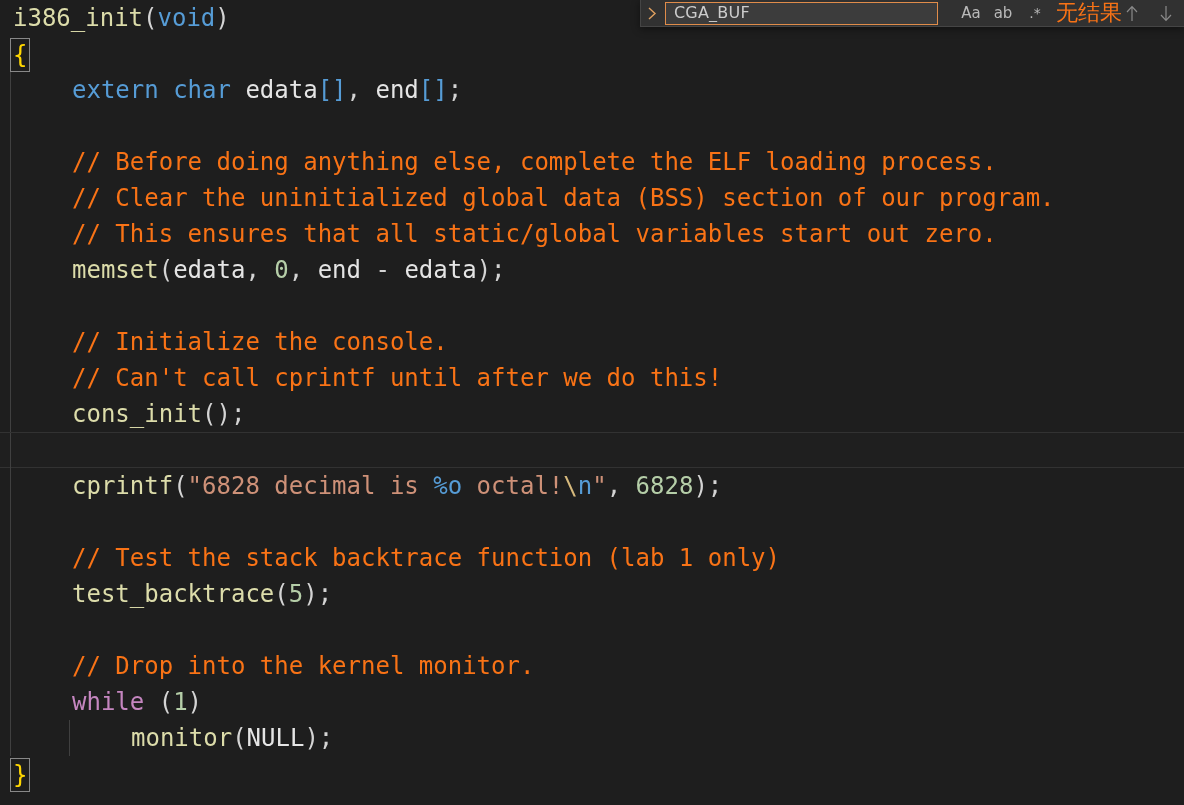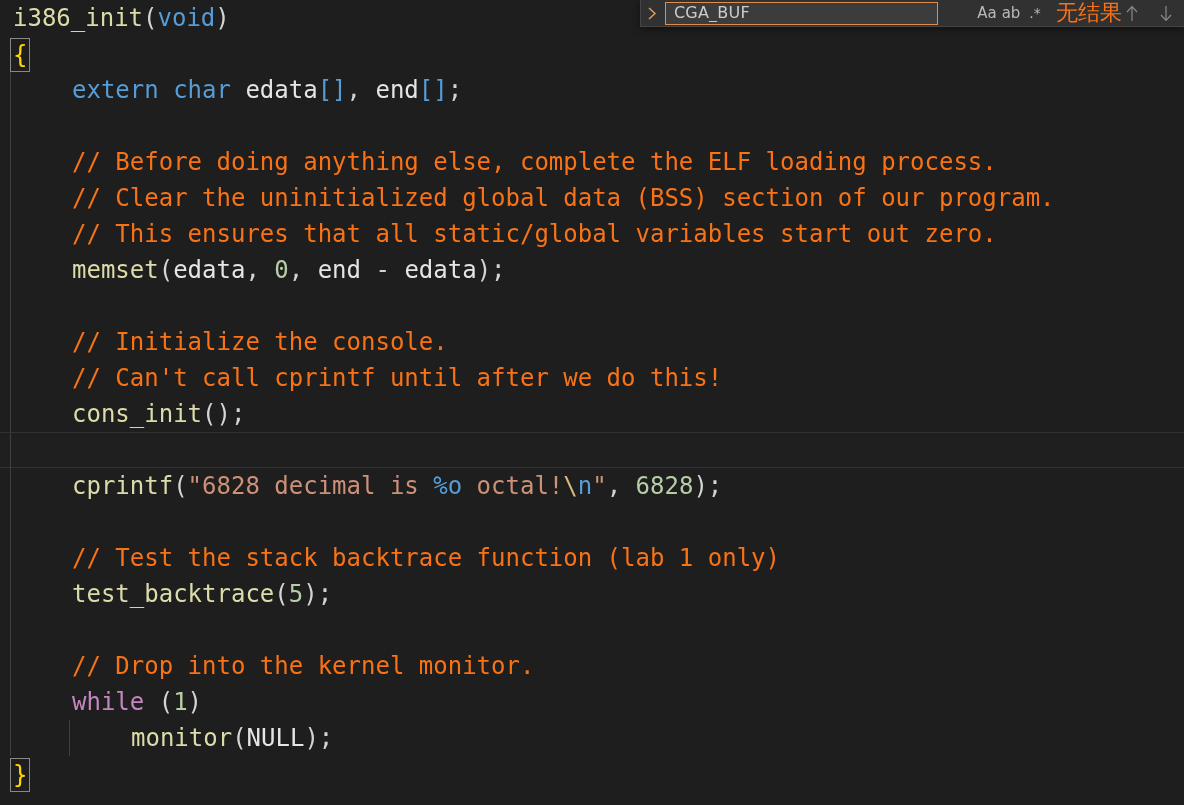--- a/index.html
+++ b/index.html
@@ -138,21 +138,21 @@
     font-size: 16px;
     padding-left: 8px;
     letter-spacing: 0.2px;
     white-space: nowrap;
     overflow: hidden;
   }
 
   .find-opts {
     display: flex;
     align-items: center;
-    gap: 2px;
+    gap: 10px;
     margin-left: auto;
     padding-right: 4px;
     flex: 0 0 auto;
   }
   .find-opt {
     color: #b9b9b9;
     font-family: "DejaVu Sans", sans-serif;
     font-size: 15px;
     width: 22px;
     height: 21px;

